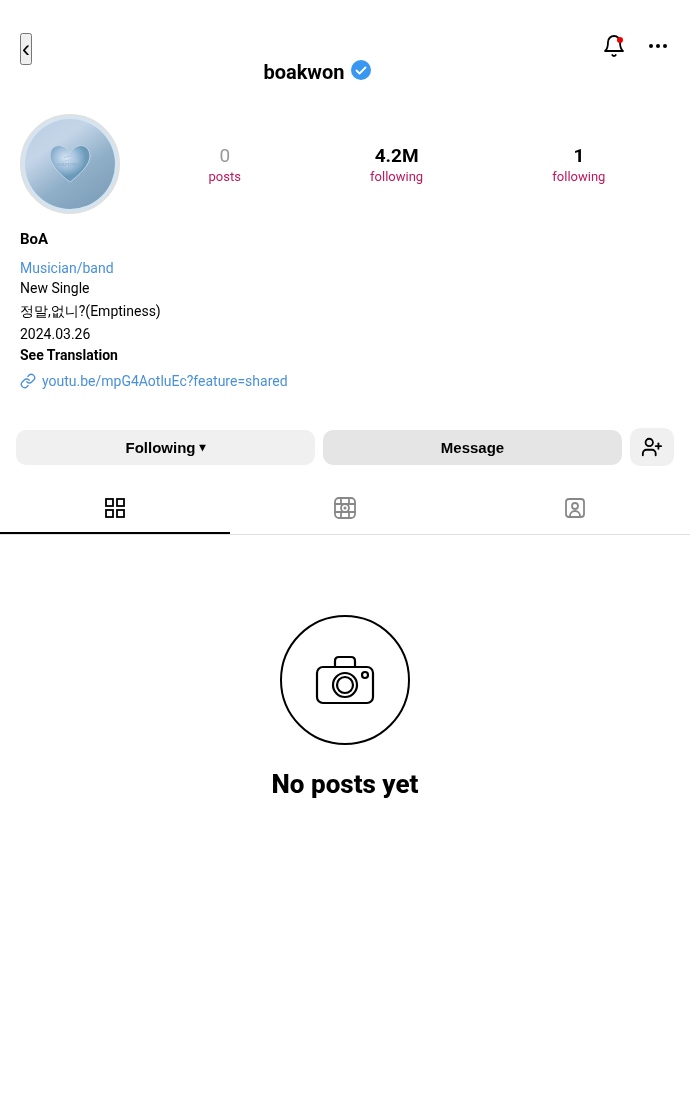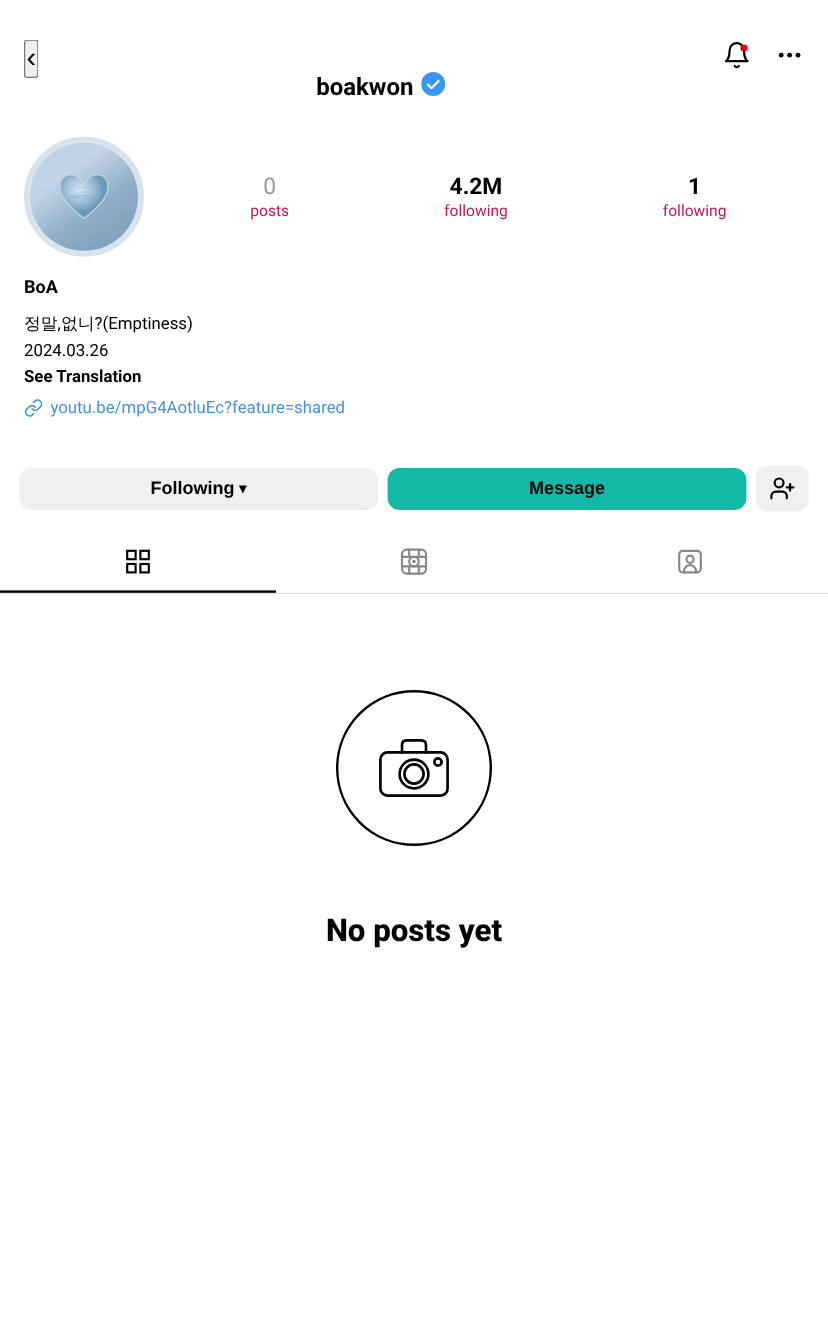--- a/index.html
+++ b/index.html
@@ -167,21 +167,21 @@
       color: #000;
       cursor: pointer;
       display: flex;
       align-items: center;
       justify-content: center;
       gap: 4px;
     }
     .btn-message {
       flex: 1;
       padding: 9px 16px;
-      background: #14b8a6;
+      background: #e5e5e5;
       border: none;
       border-radius: 10px;
       font-size: 15px;
       font-weight: 600;
       color: #000;
       cursor: pointer;
     }
     .btn-add-person {
       width: 44px;
       height: 38px;
@@ -225,21 +225,20 @@
       background: #000;
     }
 
     
     .empty-state {
       display: flex;
       flex-direction: column;
       align-items: center;
       justify-content: center;
       padding: 80px 20px 40px;
-      gap: 32px;
     }
     .camera-circle {
       width: 130px;
       height: 130px;
       border-radius: 50%;
       border: 2px solid #000;
       display: flex;
       align-items: center;
       justify-content: center;
       margin-bottom: 24px;
@@ -322,20 +321,22 @@
       </div>
       <div class="stat-item">
         <span class="stat-number">1</span>
         <span class="stat-label">following</span>
       </div>
     </div>
   </div>
 
   <div class="bio-section">
     <div class="bio-name">BoA</div>
+    <div class="bio-category">Musician/band</div>
+    <div class="bio-text">New Single</div>
     <div class="bio-text">정말,없니?(Emptiness)</div>
     <div class="bio-text">2024.03.26</div>
     <div class="bio-translation">See Translation</div>
   </div>
 
   <div class="profile-link">
     <span>
       <svg width="16" height="16" viewBox="0 0 24 24" fill="none" stroke="#4a90d9" stroke-width="2" stroke-linecap="round" stroke-linejoin="round">
         <path d="M10 13a5 5 0 0 0 7.54.54l3-3a5 5 0 0 0-7.07-7.07l-1.72 1.71"></path>
         <path d="M14 11a5 5 0 0 0-7.54-.54l-3 3a5 5 0 0 0 7.07 7.07l1.71-1.71"></path>

